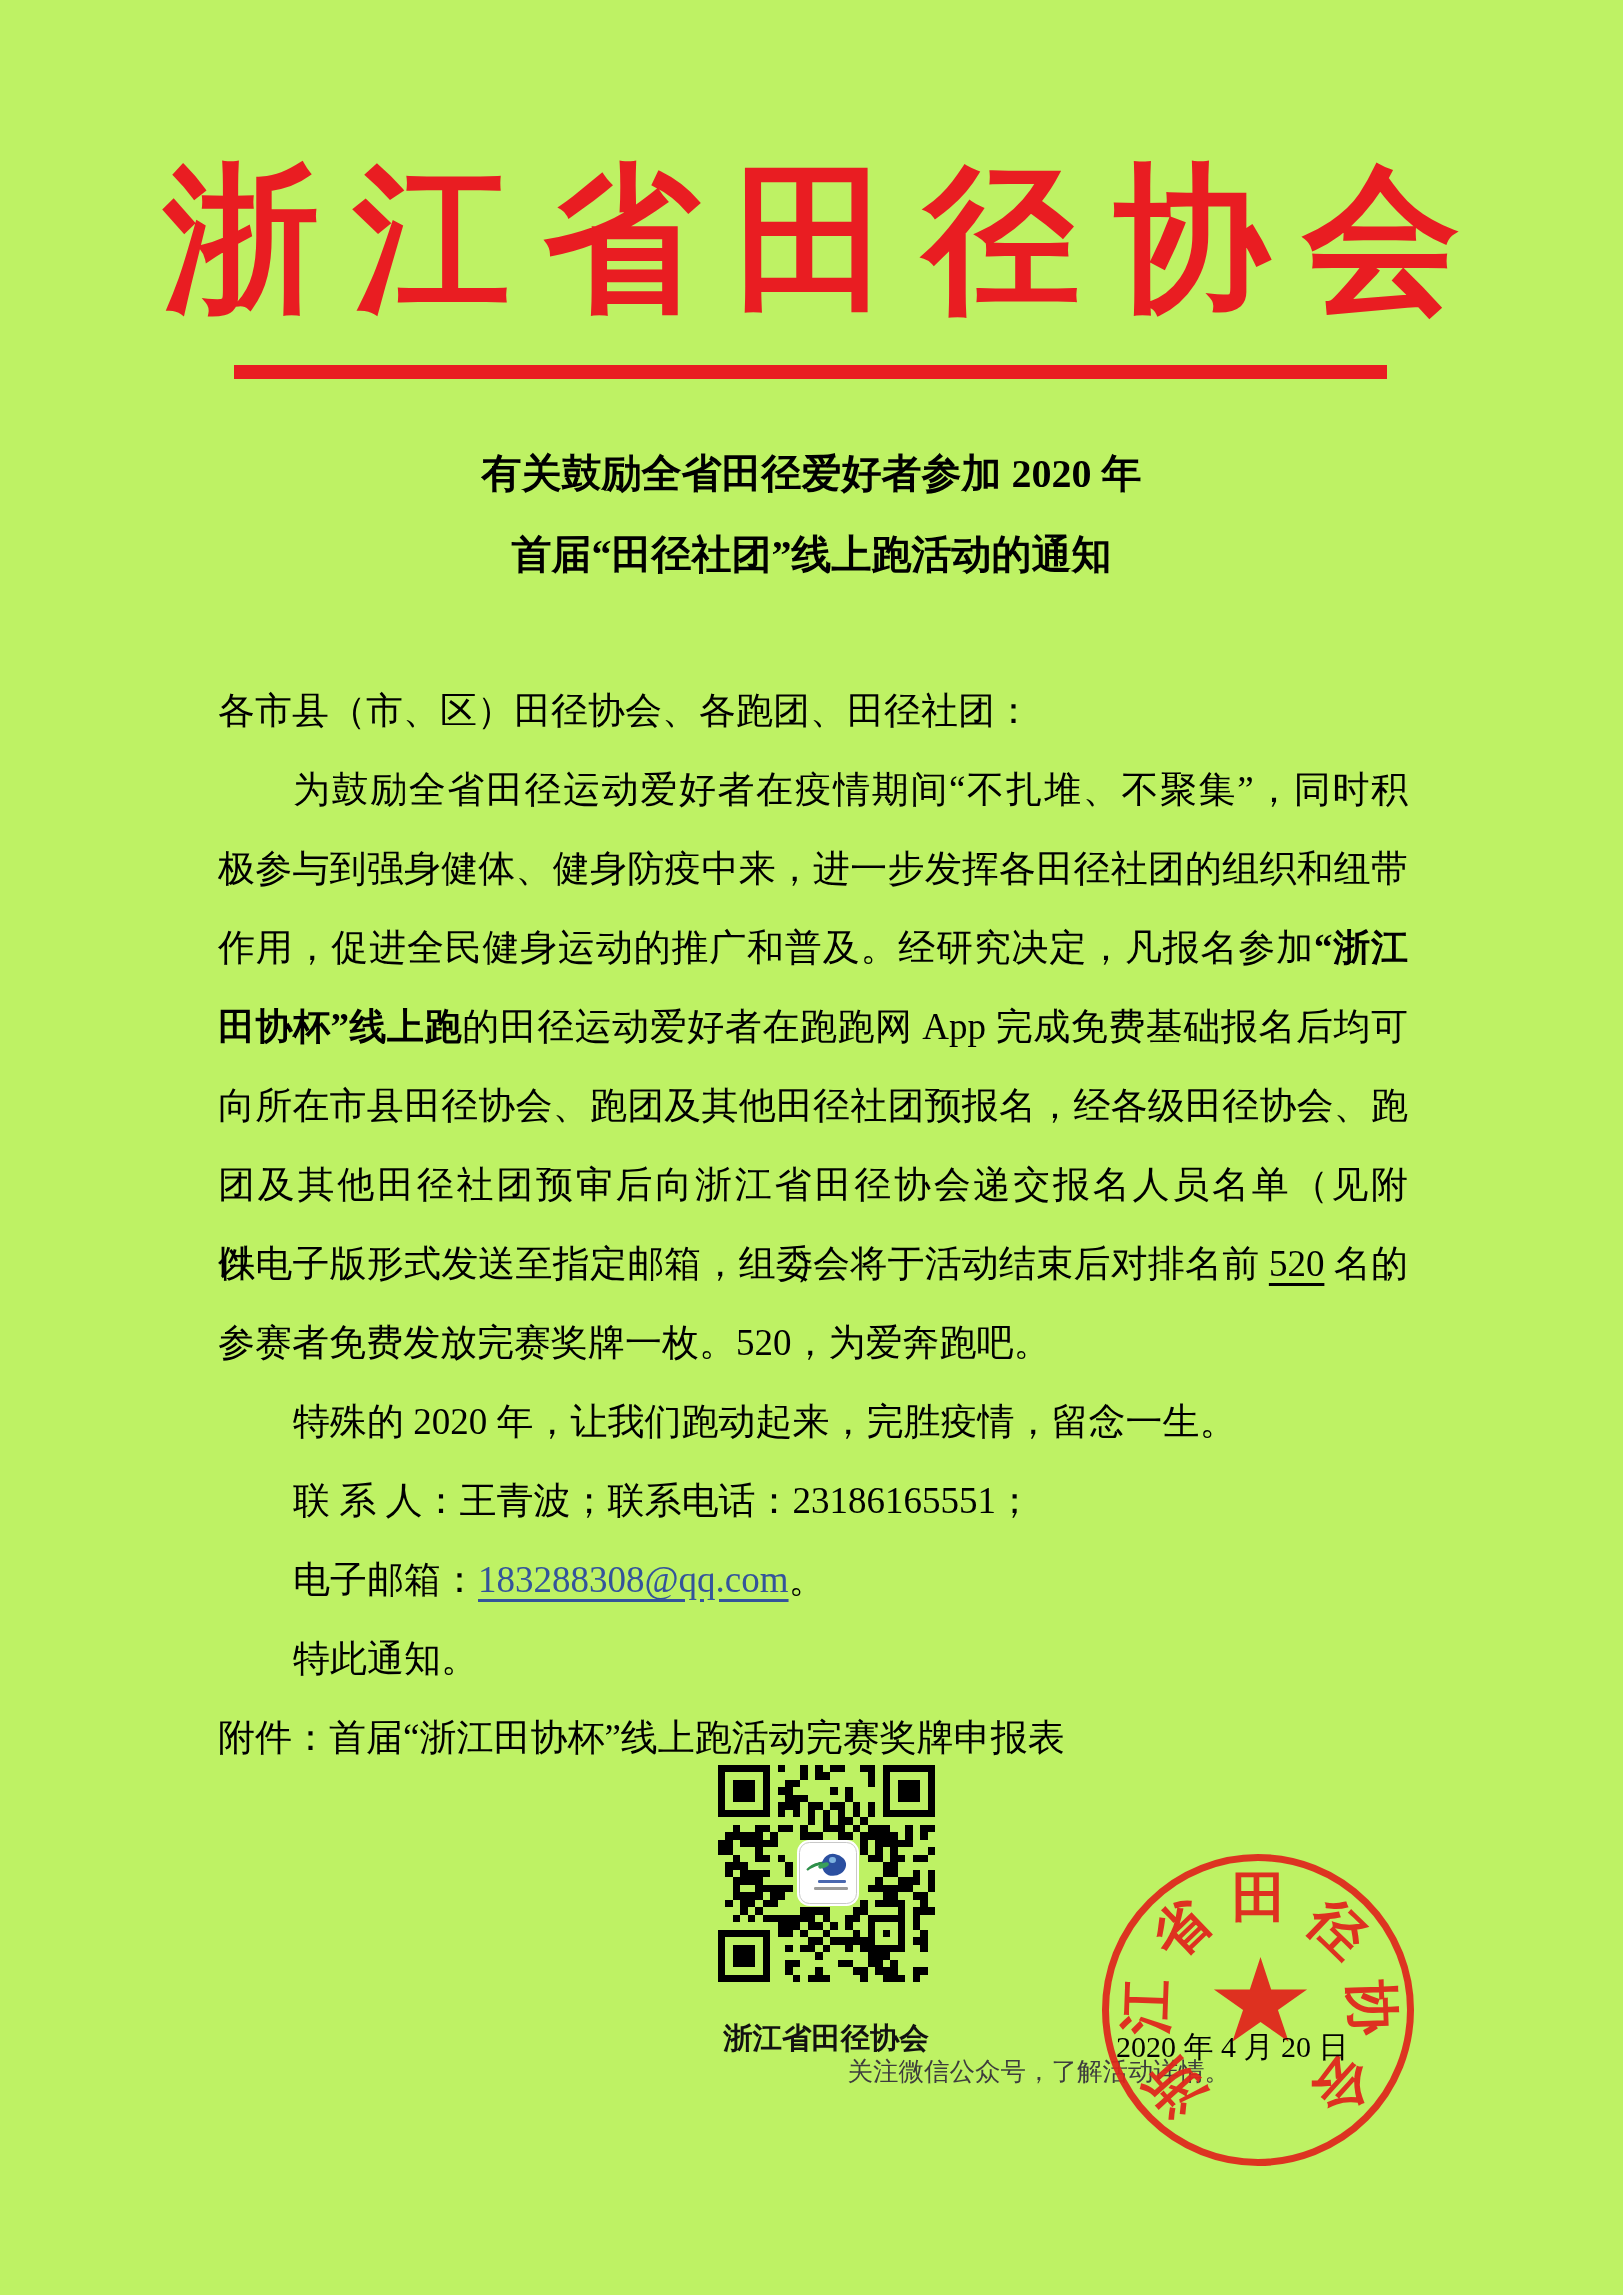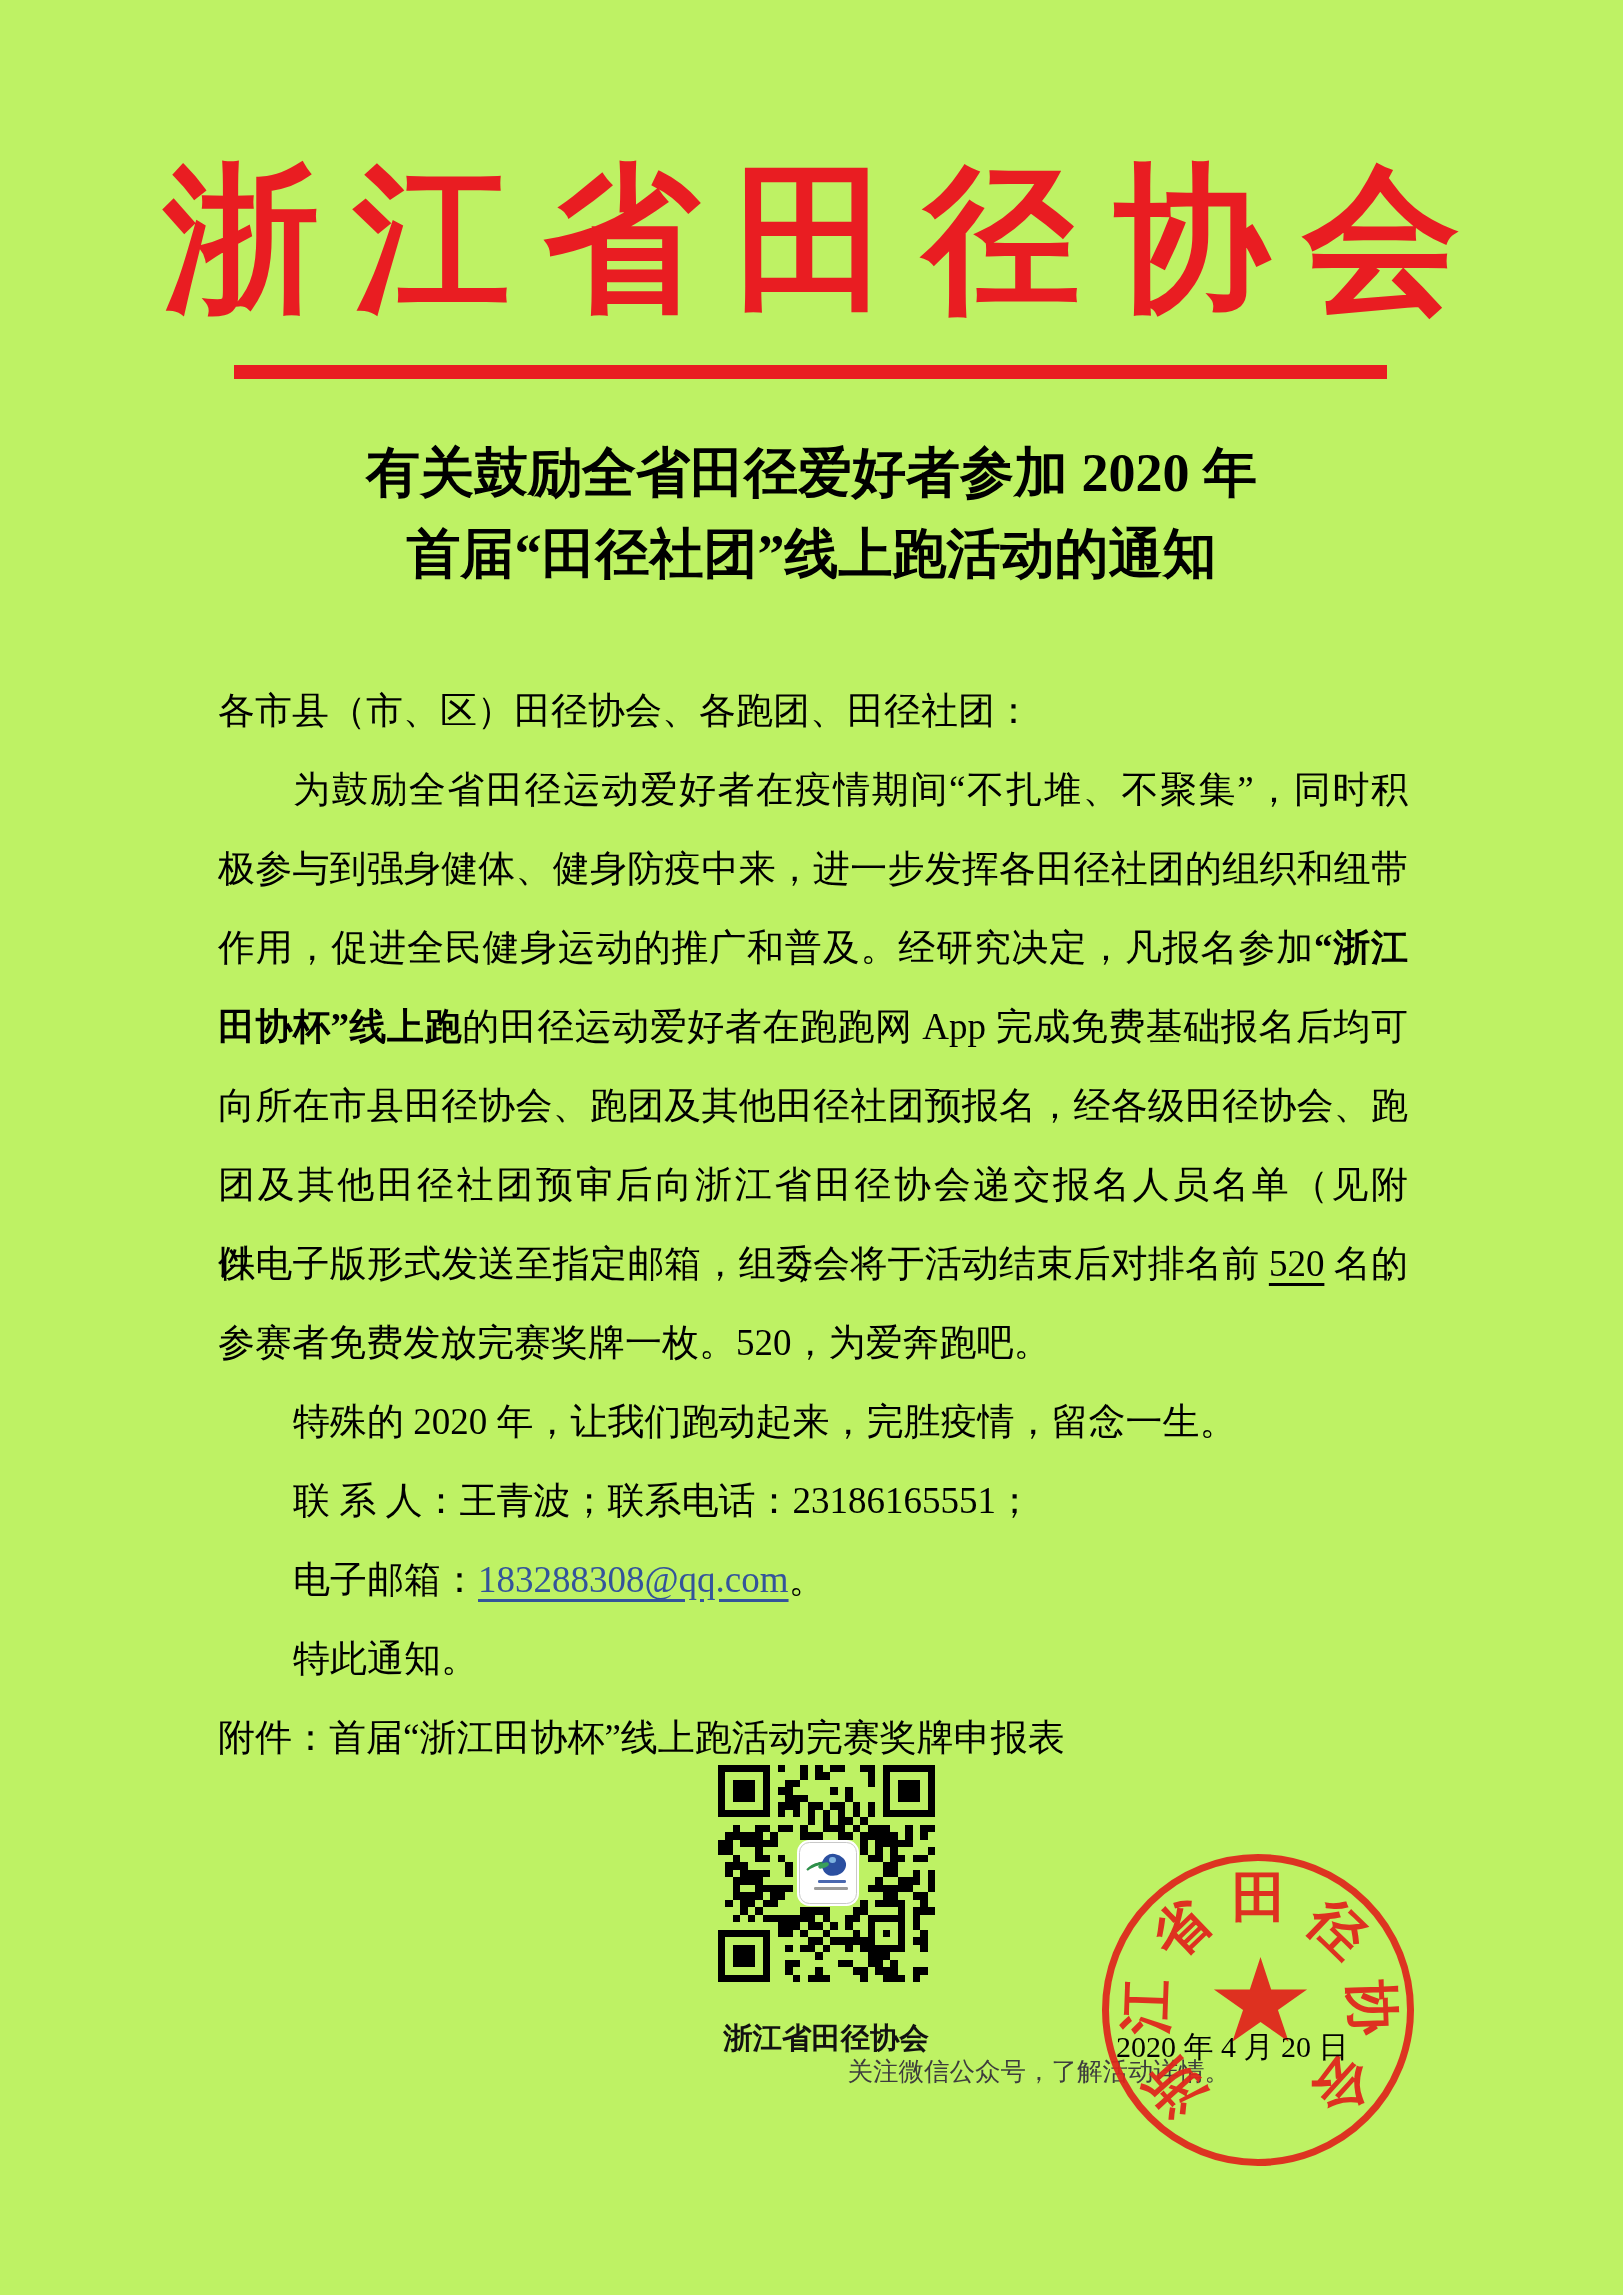--- a/index.html
+++ b/index.html
@@ -24,21 +24,21 @@
   .red-line {
     position:absolute; left:234px; top:365px;
     width:1153px; height:14.4px;
     background:#e91d22;
   }
 
   
   .doc-title {
     position:absolute; left:0; top:433px; width:1623px;
     text-align:center; font-weight:bold;
-    font-size:54px; line-height:81px;
+    font-size:40px; line-height:81px;
     color:#000;
   }
 
   
   .body-text {
     position:absolute; left:218px; top:671px; width:1190px;
     font-size:37px; line-height:79px;
   }
   .line { height:79px; }
   .line.justify { text-align:justify; text-align-last:justify; text-justify:inter-character; }

